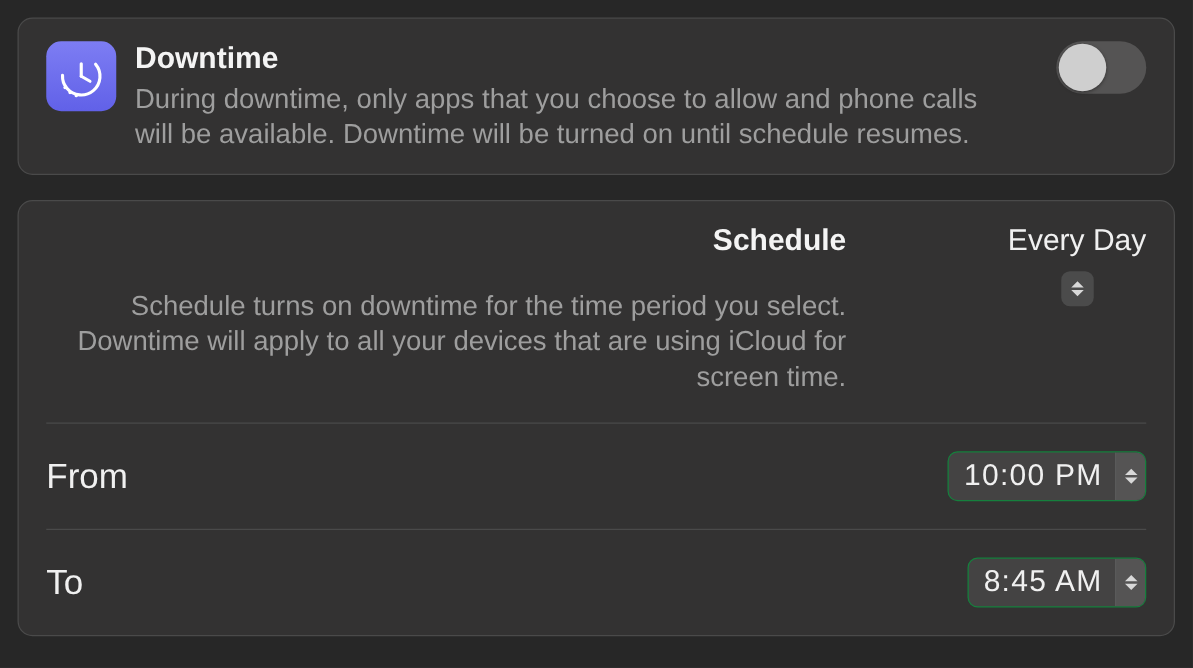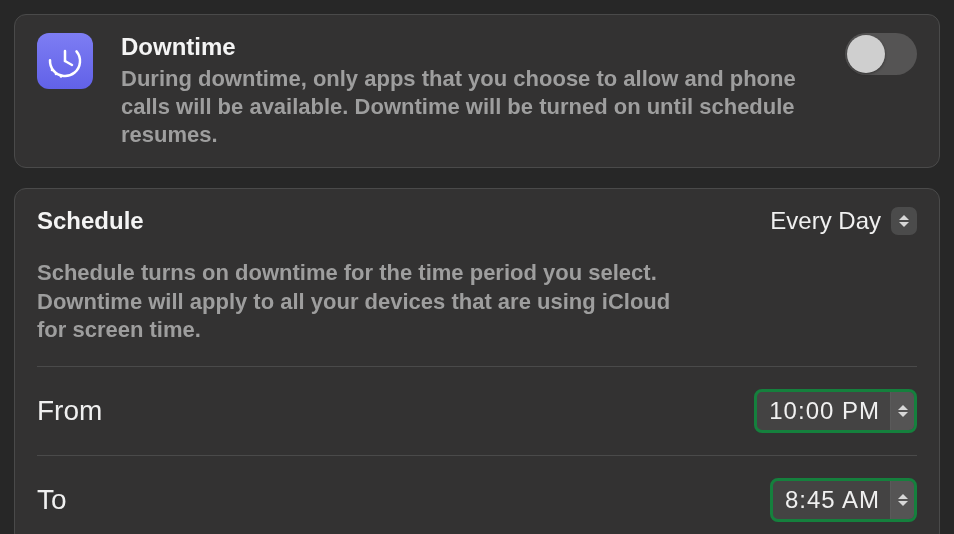--- a/index.html
+++ b/index.html
@@ -20,21 +20,21 @@
     border: 1px solid #4a4a4a;
     border-radius: 12px;
     padding: 18px 22px;
   }
   .card + .card {
     margin-top: 20px;
   }
   .row-top {
     display: flex;
     align-items: flex-start;
-    gap: 28px;
+    gap: 15px;
   }
   .downtime-icon-wrap {
     width: 56px;
     height: 56px;
     border-radius: 12px;
     background: linear-gradient(180deg, #7d7df3 0%, #6161e8 100%);
     display: flex;
     align-items: center;
     justify-content: center;
     flex-shrink: 0;
@@ -43,21 +43,20 @@
     font-size: 24px;
     font-weight: 600;
     color: #f4f4f4;
     margin-bottom: 4px;
   }
   .desc {
     font-size: 22px;
     line-height: 1.28;
     color: #9e9e9e;
     max-width: 680px;
-    font-weight: bold;
   }
   .toggle {
     margin-left: auto;
     width: 72px;
     height: 42px;
     background: #555454;
     border-radius: 21px;
     position: relative;
     flex-shrink: 0;
     cursor: pointer;
@@ -84,20 +83,21 @@
     margin-top: 24px;
   }
   .popup-btn {
     margin-left: auto;
     display: flex;
     align-items: center;
     gap: 10px;
     font-size: 24px;
     color: #f0f0f0;
     cursor: pointer;
+    flex-direction: column;
   }
   .stepper-chip {
     background: #4b4b4b;
     border-radius: 7px;
     width: 26px;
     height: 28px;
     display: flex;
     flex-direction: column;
     align-items: center;
     justify-content: center;
@@ -123,21 +123,21 @@
   }
   .time-label {
     font-size: 28px;
     color: #f0f0f0;
   }
   .time-field {
     margin-left: auto;
     display: flex;
     align-items: stretch;
     background: #444343;
-    border: 3px solid #15803d;
+    border: 1px solid #15803d;
     border-radius: 8px;
     overflow: hidden;
   }
   .time-field .value {
     font-size: 24px;
     letter-spacing: 1px;
     line-height: 1;
     padding: 7px 10px 7px 12px;
     display: flex;
     align-items: center;
@@ -147,20 +147,21 @@
     background: #555454;
     width: 24px;
     display: flex;
     flex-direction: column;
     align-items: center;
     justify-content: center;
     border-left: 1px solid #5a5a5a;
   }
   .card.schedule {
     padding-bottom: 22px;
+    text-align: right;
   }
 </style>
 </head>
 <body>
 
 <div class="card">
   <div class="row-top">
     <div class="downtime-icon-wrap">
       <svg width="38" height="38" viewBox="0 0 38 38">
         <circle cx="19" cy="19" r="15" fill="none" stroke="#fff" stroke-width="2.5" stroke-dasharray="58 100" stroke-linecap="round" transform="rotate(-40 19 19)"></circle>

